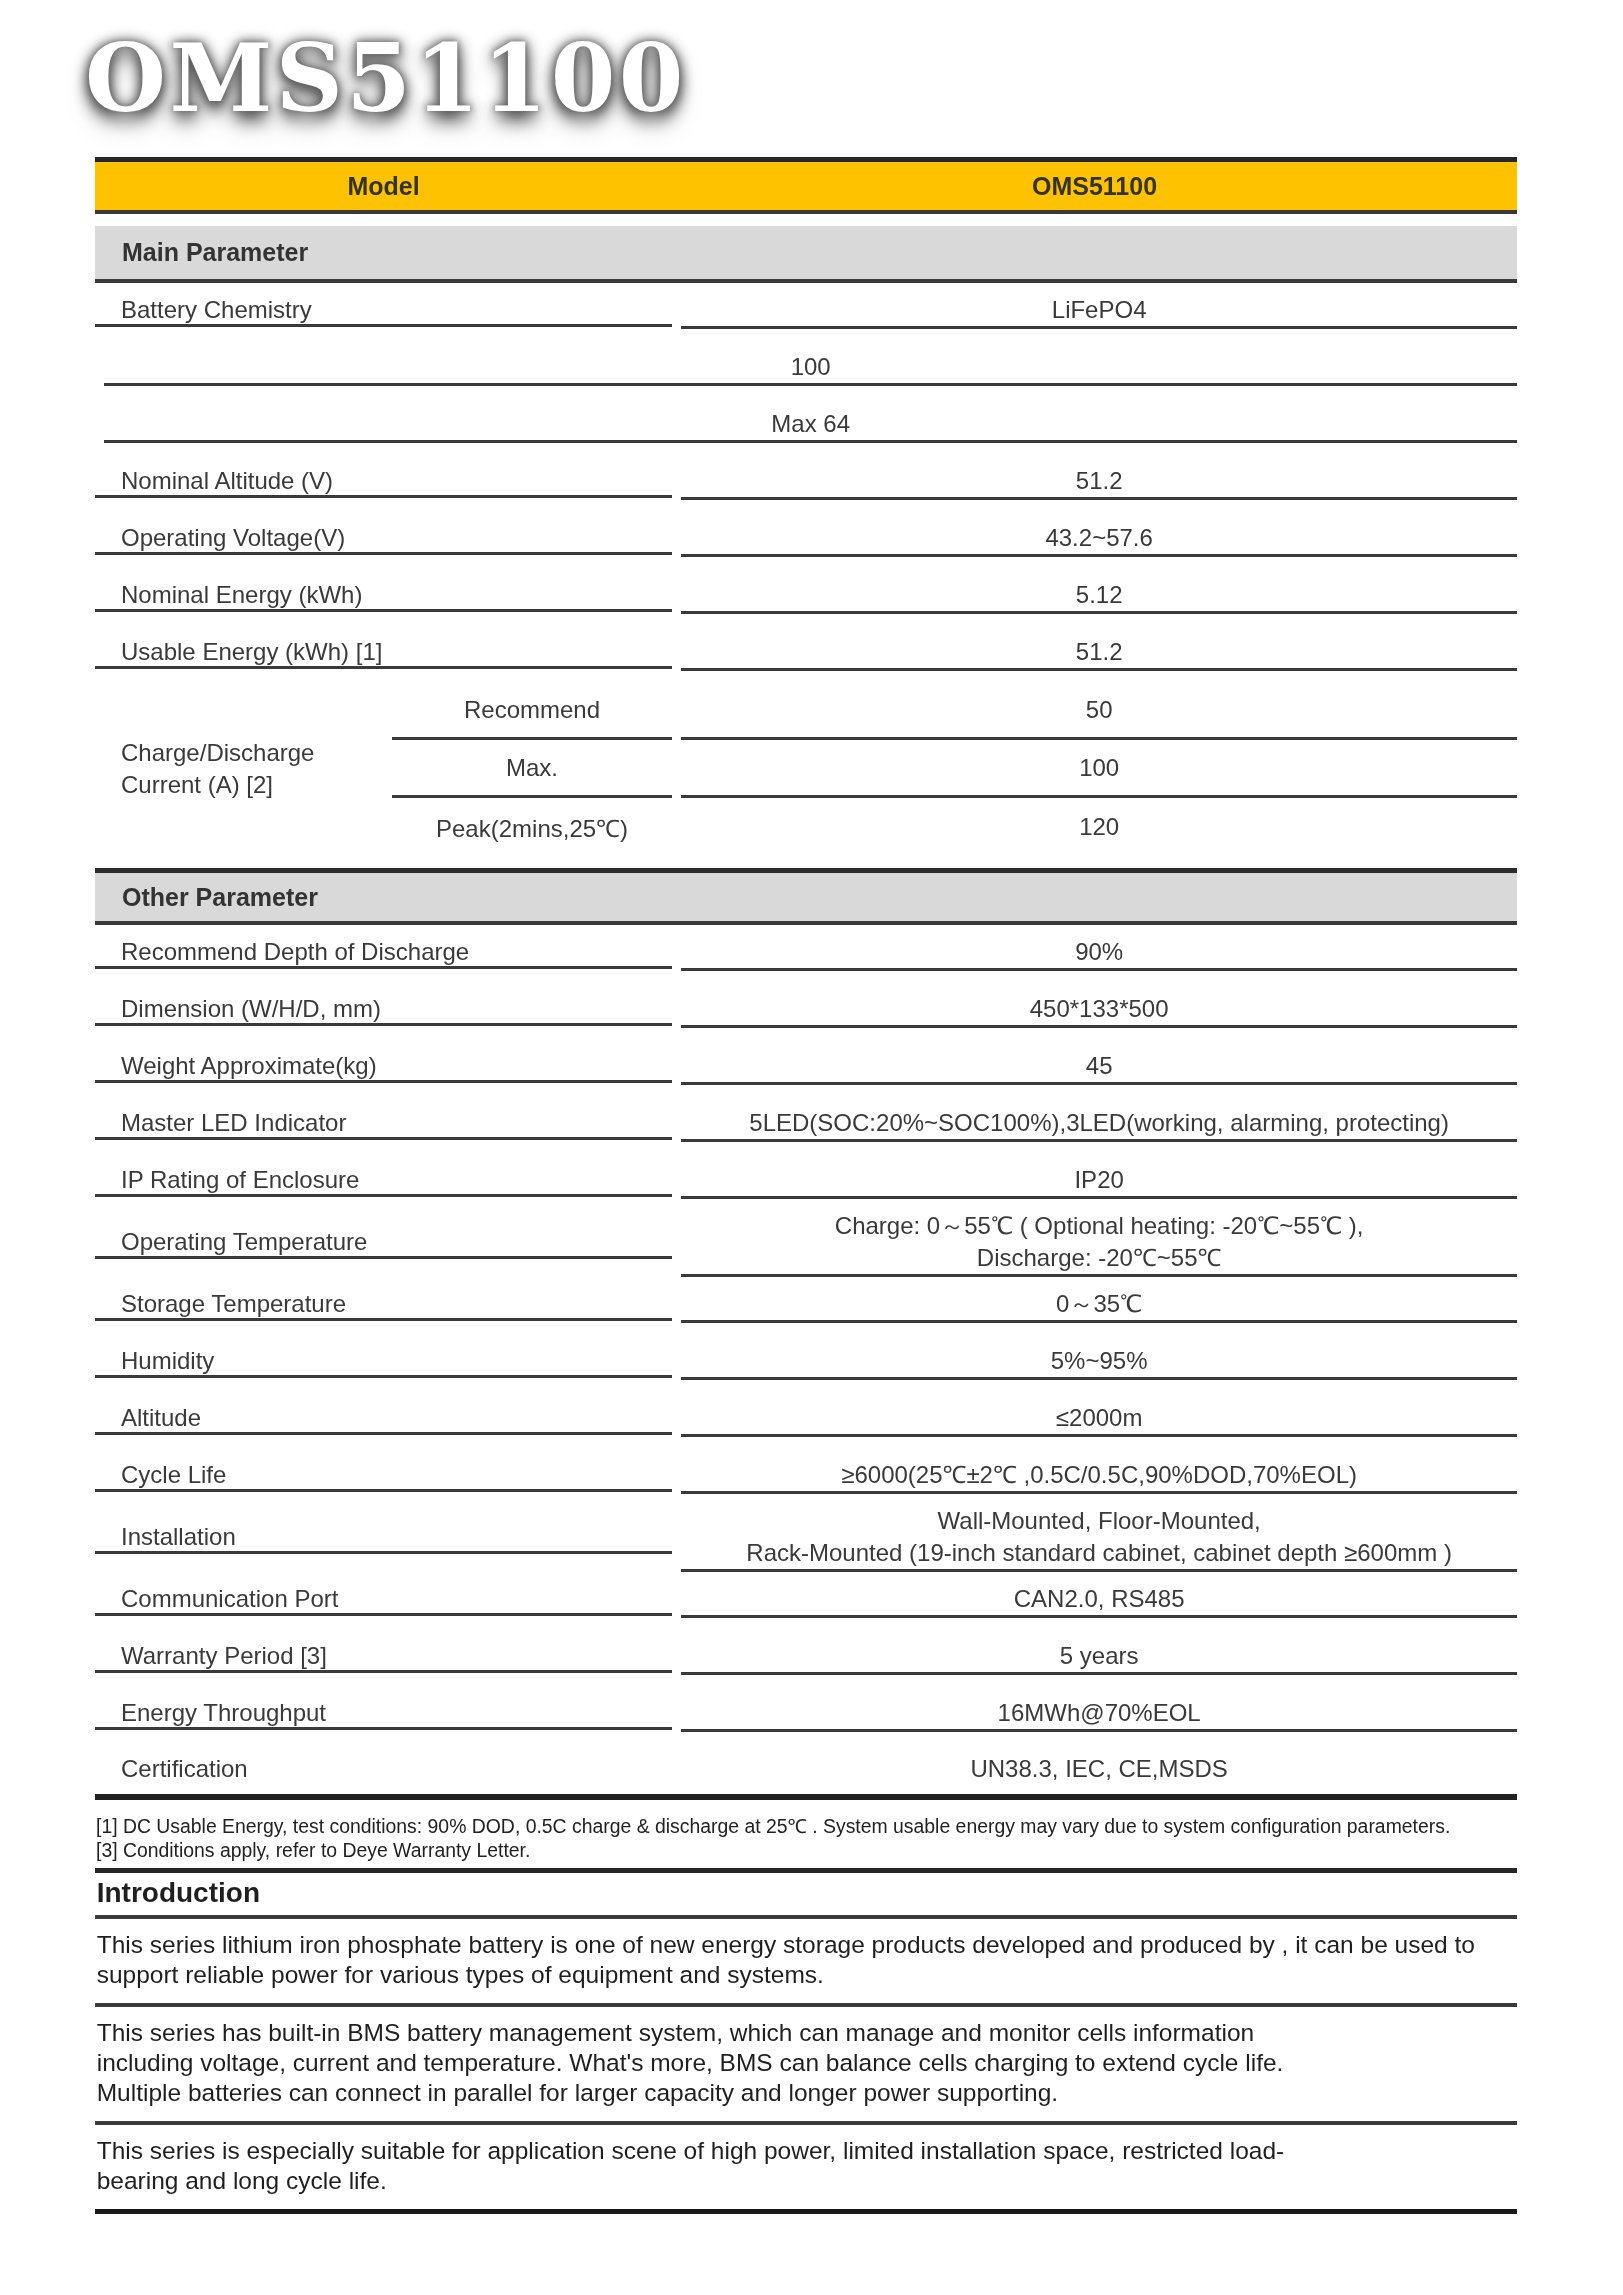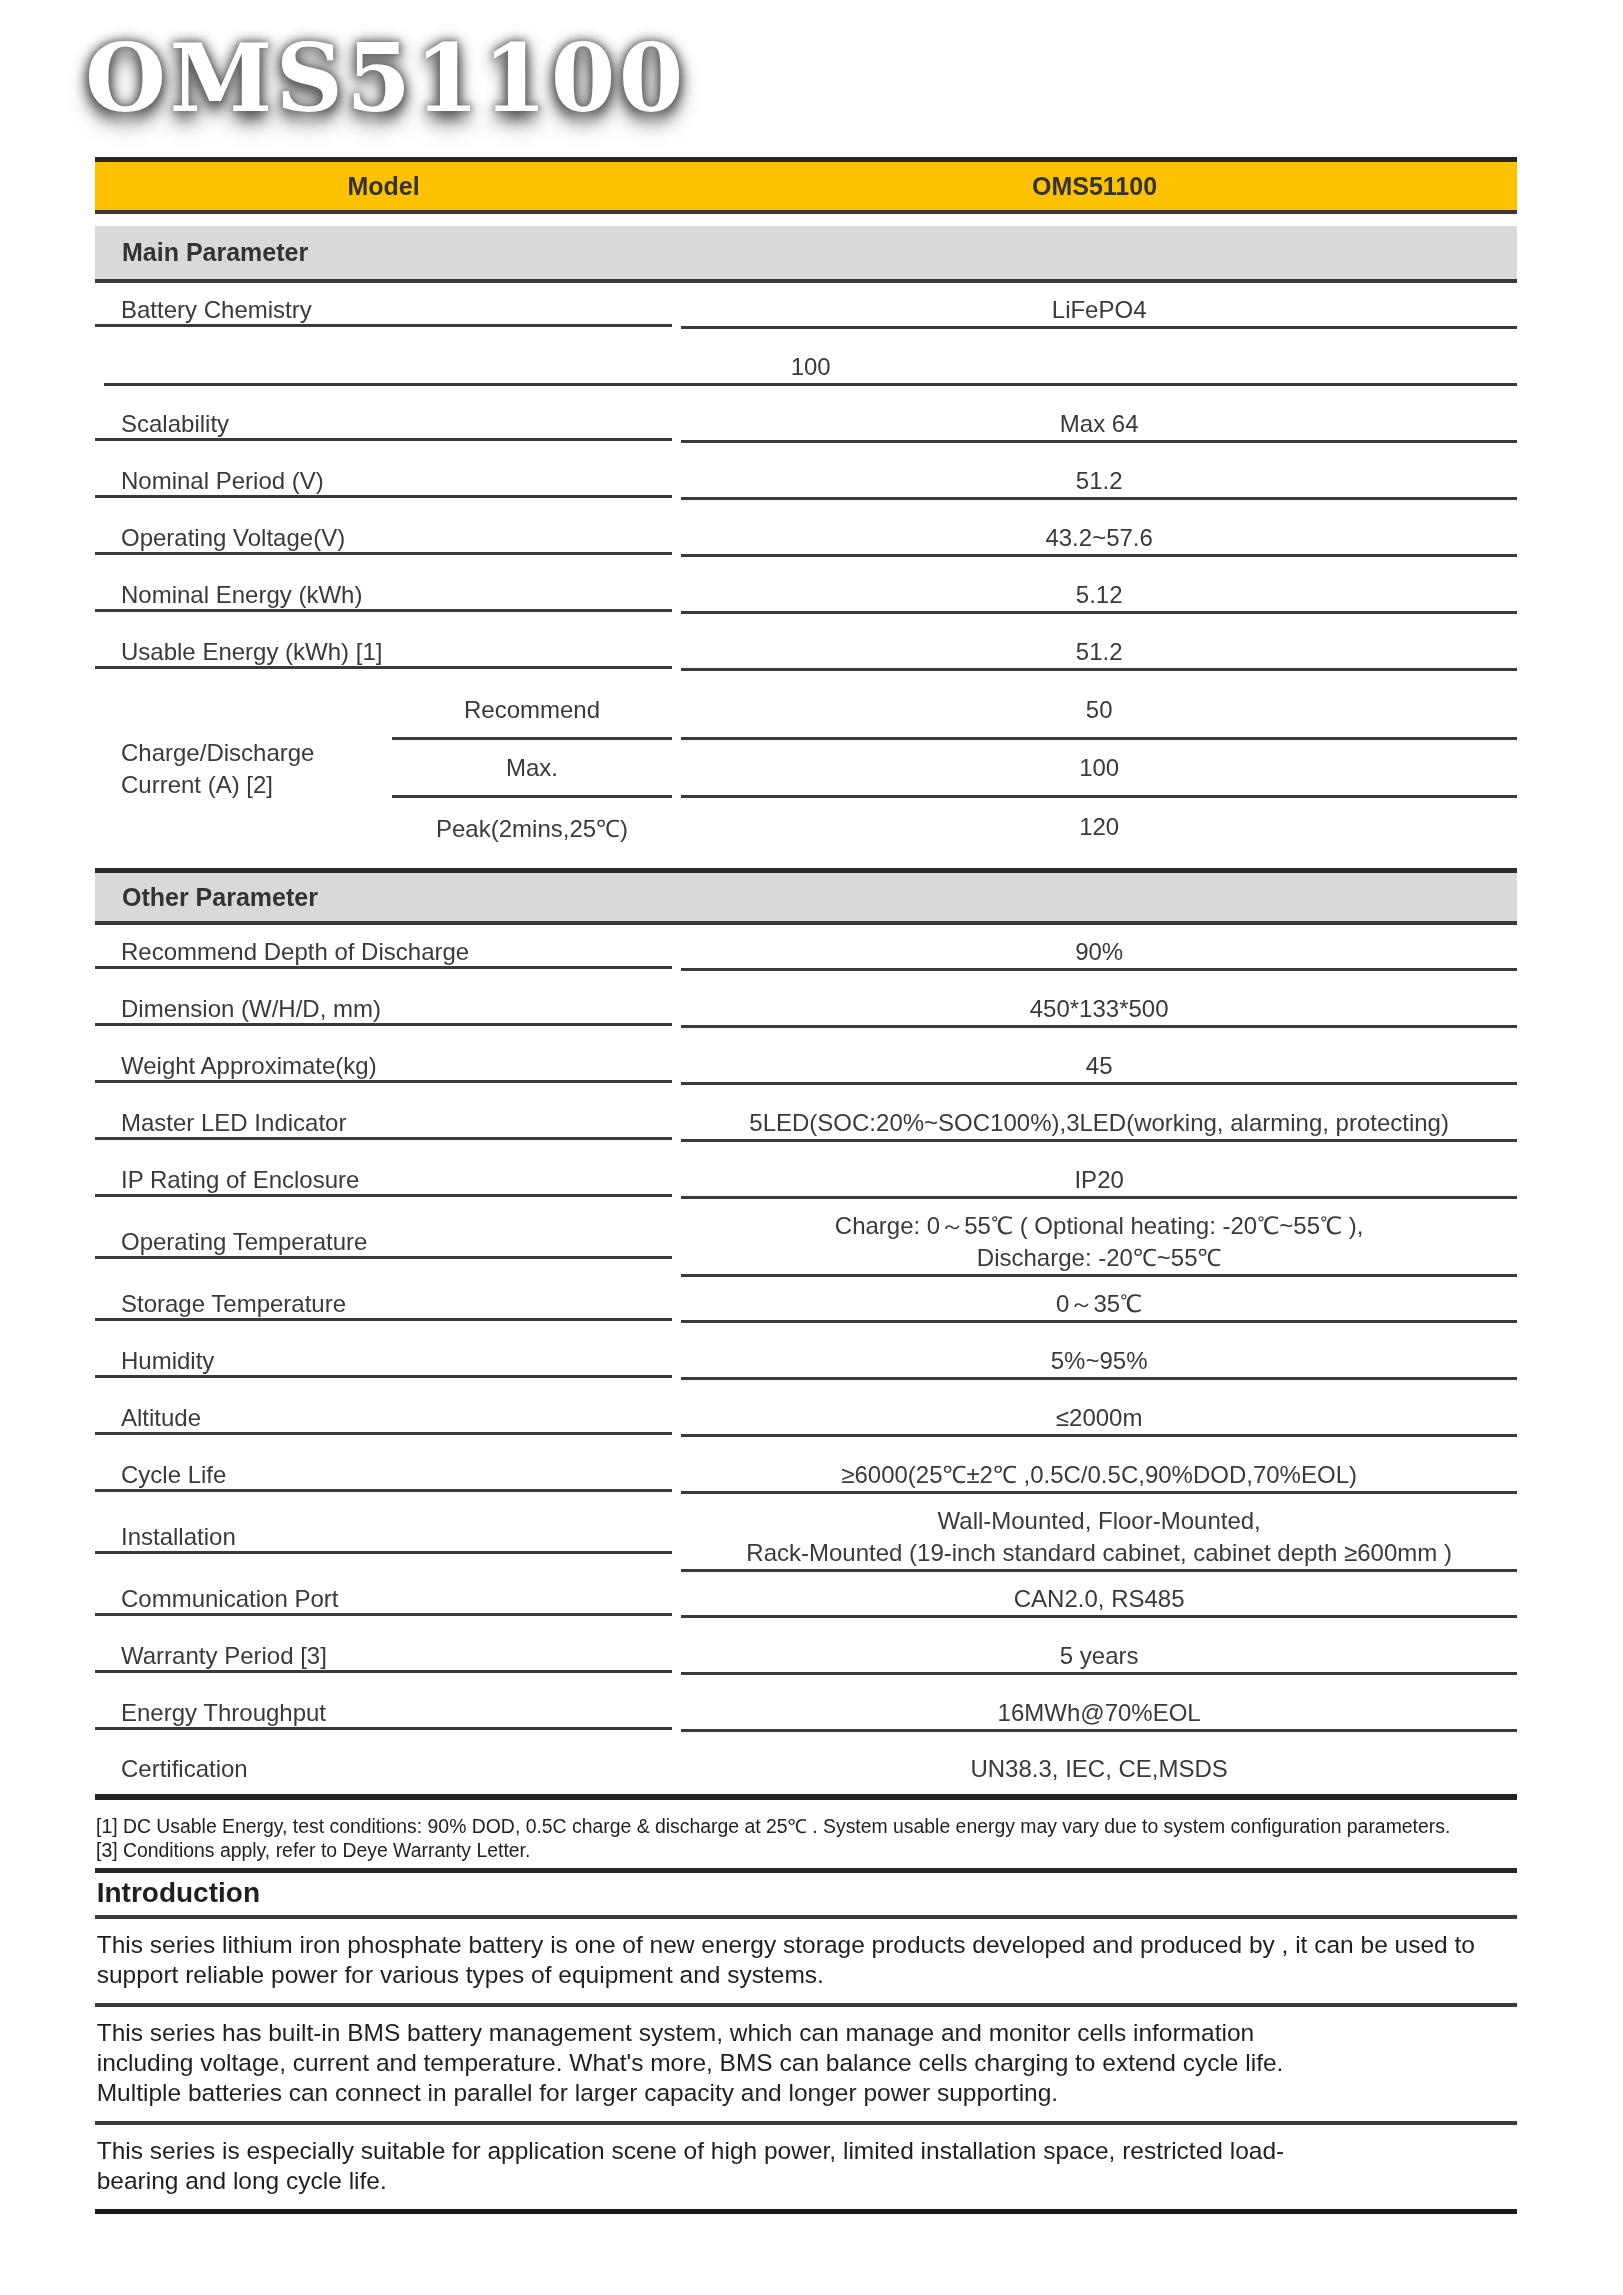--- a/index.html
+++ b/index.html
@@ -116,26 +116,25 @@
       <div class="row">
         <div class="cell label">Battery Chemistry</div>
         <div class="gap"></div>
         <div class="cell value">LiFePO4</div>
       </div>
       <div class="row">
         <div class="gap"></div>
         <div class="cell value">100</div>
       </div>
       <div class="row">
-        <div class="cell label">Scalability</div>
         <div class="gap"></div>
         <div class="cell value">Max 64</div>
       </div>
       <div class="row">
-        <div class="cell label">Nominal Period (V)</div>
+        <div class="cell label">Nominal Altitude (V)</div>
         <div class="gap"></div>
         <div class="cell value">51.2</div>
       </div>
       <div class="row">
         <div class="cell label">Operating Voltage(V)</div>
         <div class="gap"></div>
         <div class="cell value">43.2~57.6</div>
       </div>
       <div class="row">
         <div class="cell label">Nominal Energy (kWh)</div>

